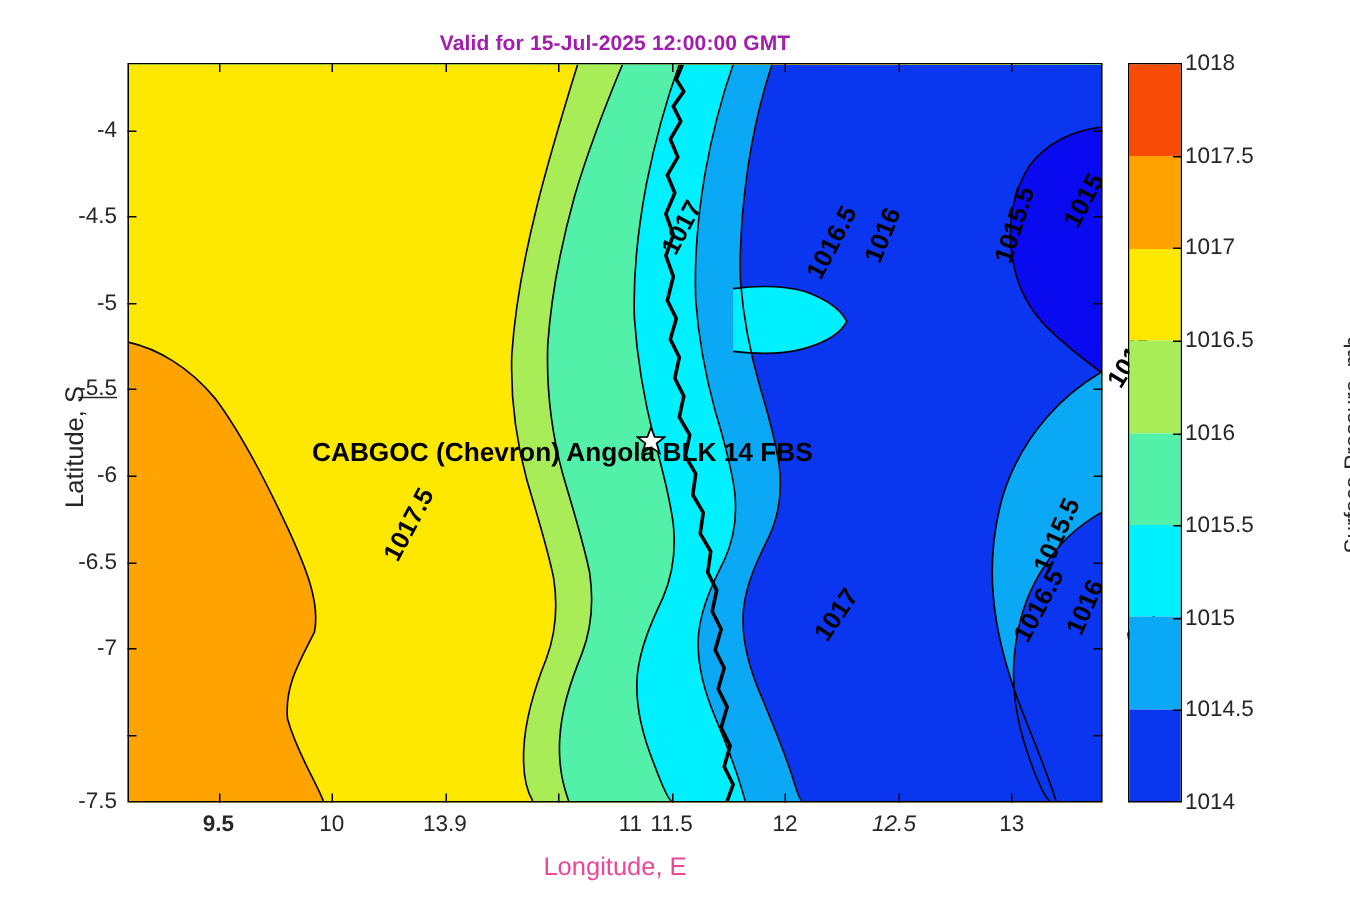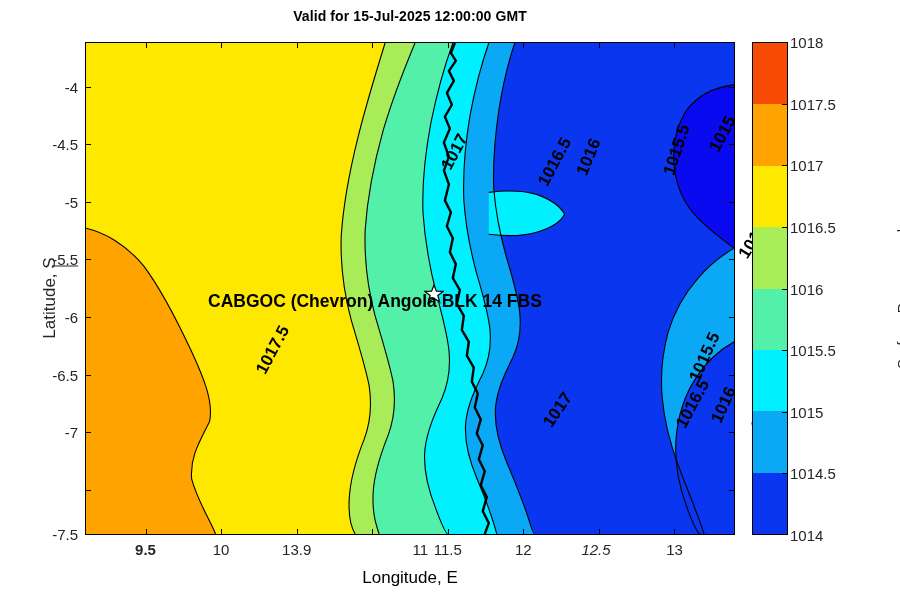--- a/index.html
+++ b/index.html
@@ -4,22 +4,22 @@
 <style>
   html,body{margin:0;padding:0;}
   body{
     width:900px;height:600px;background:#ffffff;overflow:hidden;
     font-family:"Liberation Sans", sans-serif;
   }
   .page{position:relative;width:900px;height:600px;}
 
   
   .title{
-    position:absolute;left:85px;top:8px;width:650px;
-    text-align:center;font-size:14px;font-weight:bold;color:#000000;
+    position:absolute;left:85px;top:20px;width:650px;
+    text-align:center;font-size:14px;font-weight:bold;color:#a21caf;
     letter-spacing:.1px;white-space:nowrap;
   }
 
   
   .plot{
     position:absolute;left:85px;top:42px;width:650px;height:493px;
     border:1.6px solid #000;box-sizing:border-box;overflow:hidden;
     background:#ffe800;
   }
   .layer{position:absolute;left:0;top:0;width:100%;height:100%;}
@@ -36,21 +36,21 @@
     font-size:15px;color:#262626;white-space:nowrap;
   }
   .tickmark-x{position:absolute;top:42px;width:1px;height:6px;background:#000;}
   .tickmark-xb{position:absolute;top:529px;width:1px;height:6px;background:#000;}
   .tickmark-y{position:absolute;left:85px;width:6px;height:1px;background:#000;}
   .tickmark-yr{position:absolute;left:729px;width:6px;height:1px;background:#000;}
 
   
   .xlabel{
     position:absolute;left:85px;top:568px;width:650px;text-align:center;
-    font-size:17px;color:#000000;
+    font-size:17px;color:#ec4899;
   }
   .ylabel{
     position:absolute;left:-60px;top:288px;width:220px;text-align:center;
     font-size:17px;color:#262626;
     transform:rotate(-90deg);transform-origin:center center;
   }
 
   
   .cbar{
     position:absolute;left:752px;top:42px;width:36px;height:493px;

